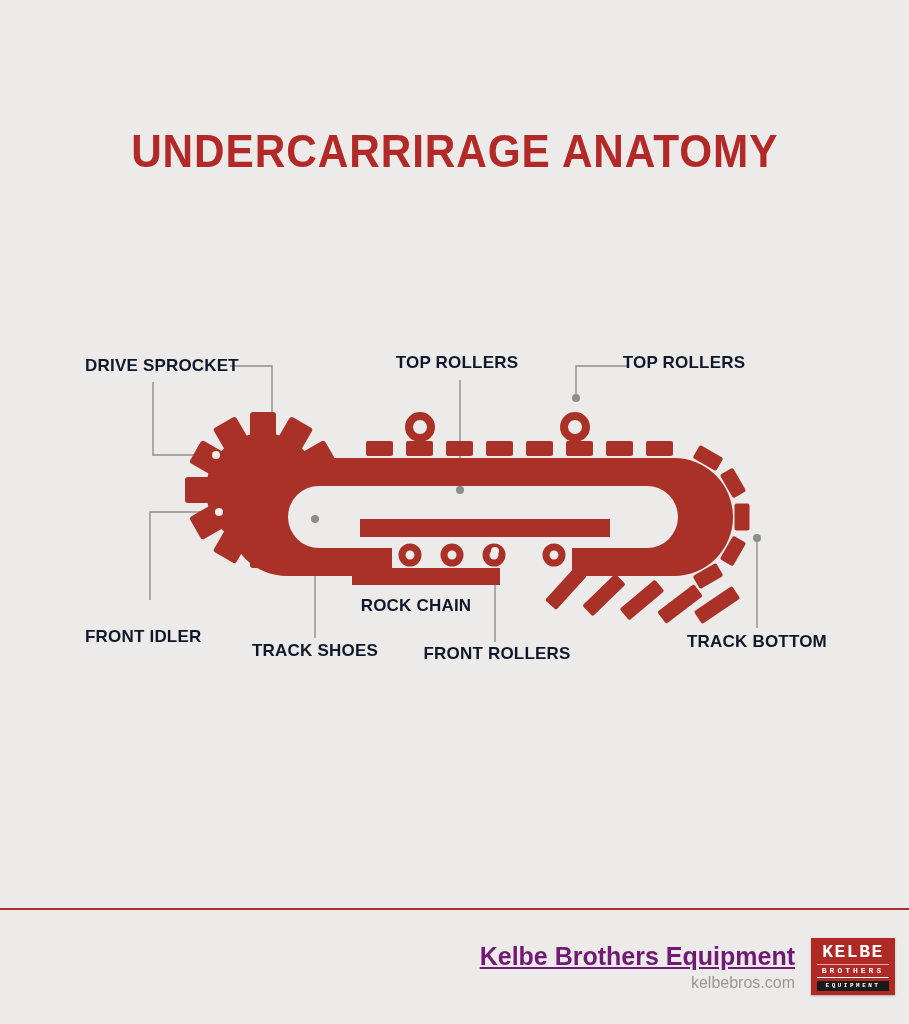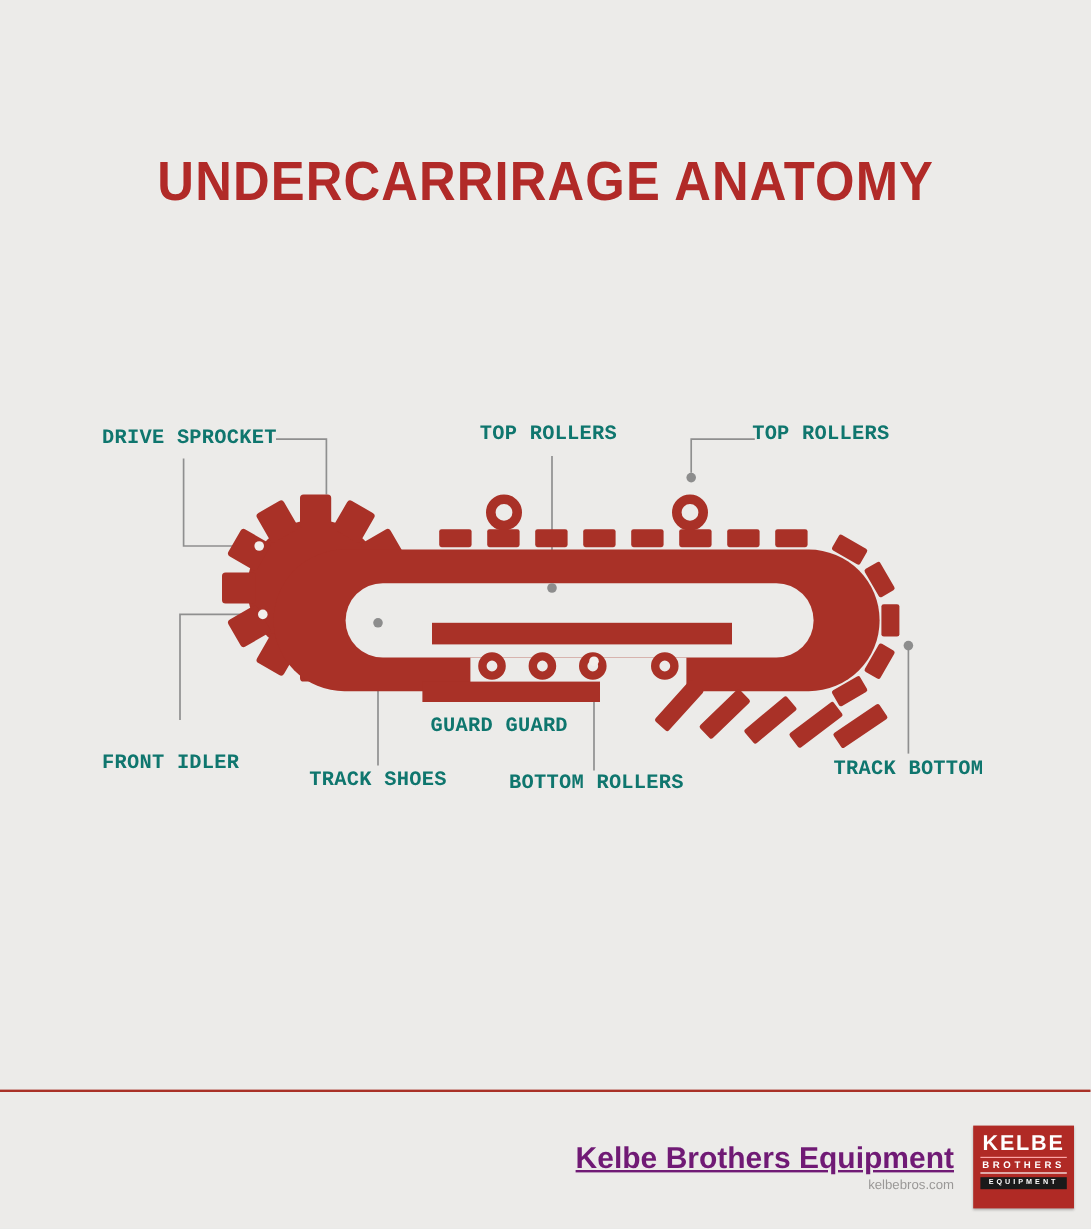--- a/index.html
+++ b/index.html
@@ -10,38 +10,38 @@
   }
   
   .title{
     position:absolute;top:128px;left:0;width:100%;
     text-align:center;color:#b12a28;font-weight:bold;font-size:46px;
     letter-spacing:1px;line-height:1;
   }
   .title span{display:inline-block;transform:scaleX(0.92);}
   
   .part-label{
-    position:absolute;font-size:17px;font-weight:bold;color:#0f766e;
-    letter-spacing:.2px;white-space:nowrap;line-height:1;font-family:Liberation Mono, monospace;
+    position:absolute;font-size:17px;font-weight:bold;color:#0f172a;
+    letter-spacing:.2px;white-space:nowrap;line-height:1;
   }
   .centered{transform:translateX(-50%);}
   
   .diagram-svg{position:absolute;left:0;top:0;}
   
   .footer-divider{position:absolute;left:0;top:908px;width:100%;height:2px;background:#a93127;}
   .footer{
     position:absolute;right:14px;top:938px;
     display:flex;align-items:center;gap:16px;
   }
   .footer-text{text-align:right;}
   .footer-company{font-size:25px;font-weight:bold;color:#701a75;line-height:1.2;text-decoration:underline;}
-  .footer-website{font-size:11px;color:#9a9897;line-height:1.2;margin-top:2px;}
+  .footer-website{font-size:16px;color:#9a9897;line-height:1.2;margin-top:2px;}
   .logo{
     background:#b02a25;color:#fff;text-align:center;
-    padding:5px 6px 16px;min-width:72px;box-shadow:0 1px 2px rgba(0,0,0,.25);
+    padding:5px 6px 4px;min-width:72px;box-shadow:0 1px 2px rgba(0,0,0,.25);font-family:Liberation Mono, monospace;
   }
   .logo-kelbe{font-size:18px;font-weight:bold;letter-spacing:1.5px;line-height:1;}
   .logo-brothers{
     font-size:8px;font-weight:bold;letter-spacing:3px;line-height:1;
     border-top:1px solid #fca5a5;border-bottom:1px solid #fff;
     padding:2px 0;margin-top:3px;
   }
   .logo-equipment{
     background:#1a1a1a;font-size:6px;font-weight:bold;letter-spacing:2.5px;
     line-height:1;padding:2px 0;margin-top:3px;
@@ -143,23 +143,23 @@
       <circle cx="460" cy="490" r="4" fill="#8d8d8d"></circle>
       <circle cx="315" cy="519" r="4" fill="#8d8d8d"></circle>
       <circle cx="757" cy="538" r="4" fill="#8d8d8d"></circle>
     </g>
   </svg>
 
   <div class="part-label" style="left:85px;top:357px">DRIVE SPROCKET</div>
   <div class="part-label centered" style="left:457px;top:354px">TOP ROLLERS</div>
   <div class="part-label centered" style="left:684px;top:354px">TOP ROLLERS</div>
   <div class="part-label" style="left:85px;top:628px">FRONT IDLER</div>
-  <div class="part-label centered" style="left:416px;top:597px">GUARD GUARD</div>
+  <div class="part-label centered" style="left:416px;top:597px">ROCK CHAIN</div>
   <div class="part-label centered" style="left:315px;top:642px">TRACK SHOES</div>
-  <div class="part-label centered" style="left:497px;top:645px">BOTTOM ROLLERS</div>
+  <div class="part-label centered" style="left:497px;top:645px">FRONT ROLLERS</div>
   <div class="part-label centered" style="left:757px;top:633px">TRACK BOTTOM</div>
 
   <div class="footer-divider"></div>
 
   <div class="footer">
     <div class="footer-text">
       <div class="footer-company">Kelbe Brothers Equipment</div>
       <div class="footer-website">kelbebros.com</div>
     </div>
     <div class="logo">

